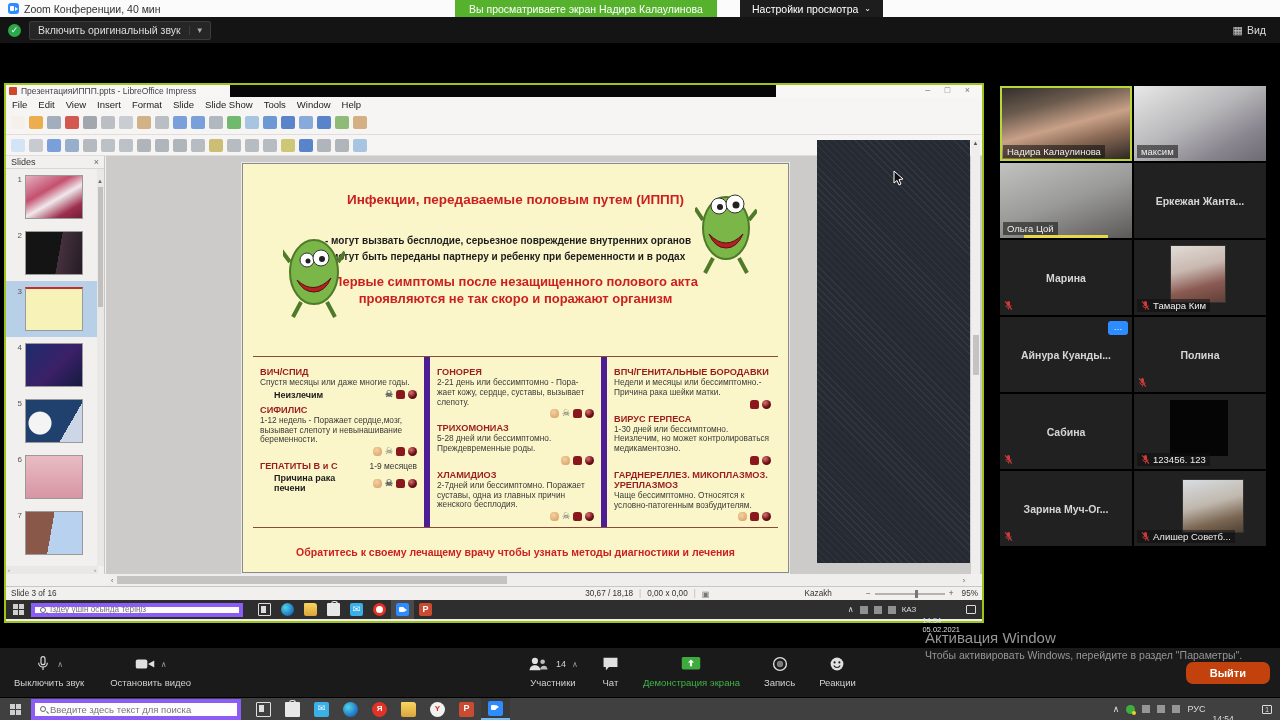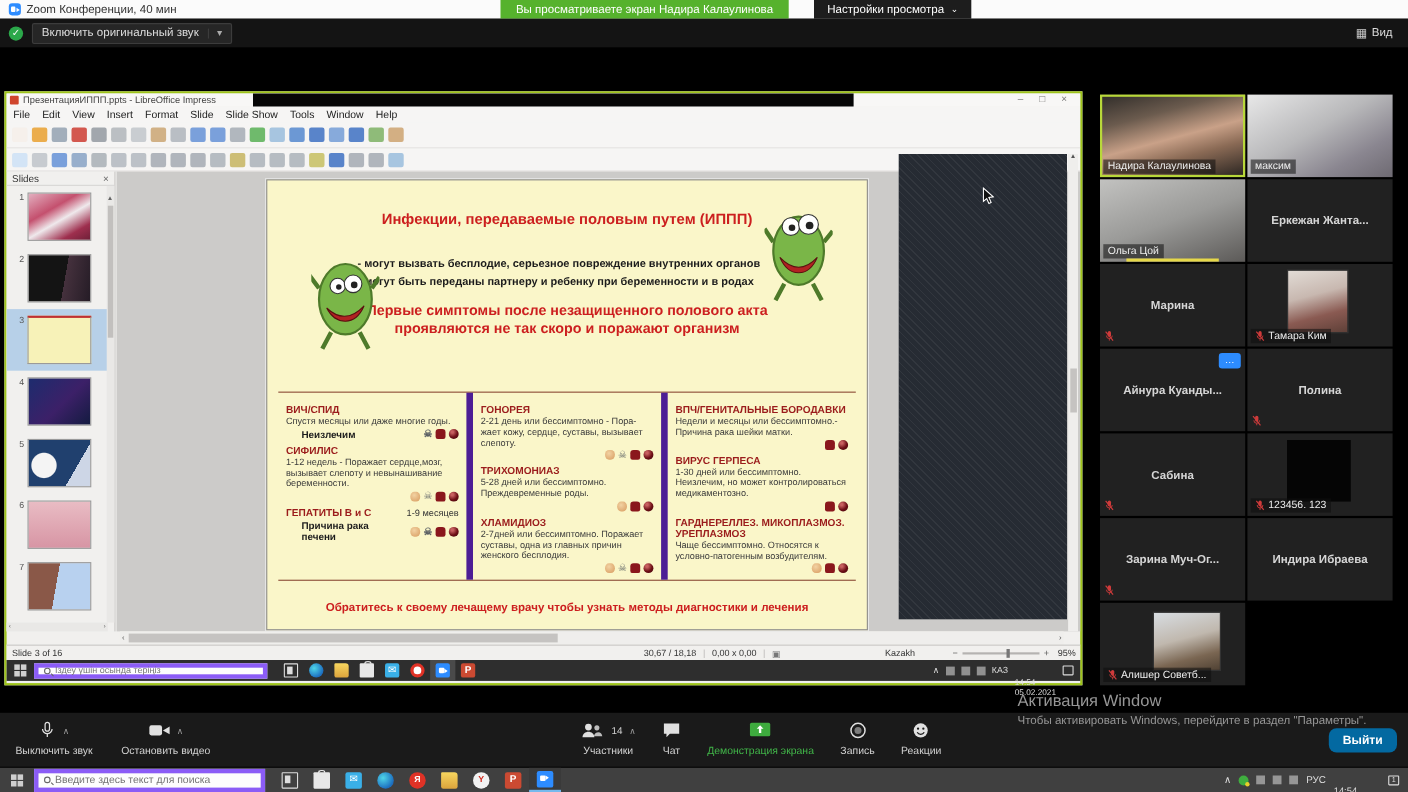--- a/index.html
+++ b/index.html
@@ -166,22 +166,22 @@
 
   
   #ztoolbar { position:absolute; left:0; top:648px; width:1280px; height:49px; background:#1a1a1a; }
   .zgroup-left { position:absolute; left:14px; top:6px; display:flex; gap:26px; }
   .zgroup-center { position:absolute; left:528px; top:6px; display:flex; gap:24px; }
   .zctl { display:flex; flex-direction:column; align-items:center; color:#d2d2d2; font-size:9.5px; gap:3px; }
   .zctl .icline { height:20px; display:flex; align-items:center; gap:6px; }
   .zctl .caret { color:#9a9a9a; font-size:8px; }
   .zctl.green, .zctl.green .cnt { color:#41b549; }
   .cnt { font-size:9px; color:#d2d2d2; margin-left:2px; }
-  #leave-btn { position:absolute; right:10px; top:14px; background:#0369a1; color:#fff; font-size:11px; font-weight:bold;
-    border:0; border-radius:7px; padding:5px 13px; font-family:inherit;margin-left:12px; }
+  #leave-btn { position:absolute; right:10px; top:14px; background:#c2410c; color:#fff; font-size:11px; font-weight:bold;
+    border:0; border-radius:7px; padding:5px 24px; font-family:inherit;margin-left:12px; }
   #activation { position:absolute; left:925px; top:629px; width:345px; color:#969696; z-index:5; pointer-events:none; }
   #activation .t1 { font-size:15px; }
   #activation .t2 { font-size:10.5px; margin-top:3px; }
 
   
   #wtaskbar { position:absolute; left:0; top:698px; width:1280px; height:22px; background:#404040; display:flex; align-items:center; }
   #wtaskbar .win-start { margin:0 10px; }
   #wtaskbar .tb-search { width:210px; height:21px; margin-right:8px; }
   #wtaskbar .tb-search input { font-size:9.5px; }
   #wtaskbar .app-ico { width:15px; height:15px; margin:0 7px; }
@@ -615,23 +615,20 @@
       <span class="mic-abs">
         <svg width="9" height="11" viewBox="0 0 12 14">
           <rect x="4" y="1" width="4" height="7" rx="2" fill="#cf3b3b"></rect>
           <path d="M2.5 6.5a3.5 3.5 0 0 0 7 0" fill="none" stroke="#cf3b3b" stroke-width="1.1"></path>
           <line x1="6" y1="10" x2="6" y2="12.5" stroke="#cf3b3b" stroke-width="1.1"></line>
           <line x1="1.5" y1="1.5" x2="10.5" y2="12.5" stroke="#cf3b3b" stroke-width="1.4"></line>
         </svg>
       </span>
     </div>
     <div class="tile">
-      <div class="cname">Индира Ибраева</div>
-    </div>
-    <div class="tile">
       <div class="photo ph-alisher"></div>
       <div class="chip">
         <svg width="9" height="11" viewBox="0 0 12 14">
           <rect x="4" y="1" width="4" height="7" rx="2" fill="#cf3b3b"></rect>
           <path d="M2.5 6.5a3.5 3.5 0 0 0 7 0" fill="none" stroke="#cf3b3b" stroke-width="1.1"></path>
           <line x1="6" y1="10" x2="6" y2="12.5" stroke="#cf3b3b" stroke-width="1.1"></line>
           <line x1="1.5" y1="1.5" x2="10.5" y2="12.5" stroke="#cf3b3b" stroke-width="1.4"></line>
         </svg>
         <span>Алишер Советб...</span>
       </div>

